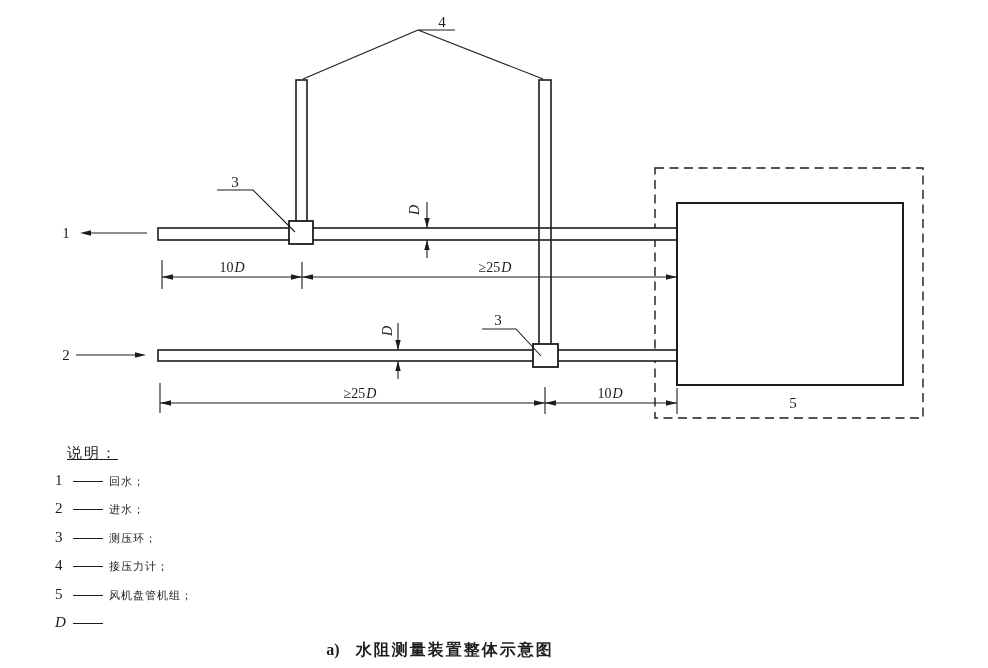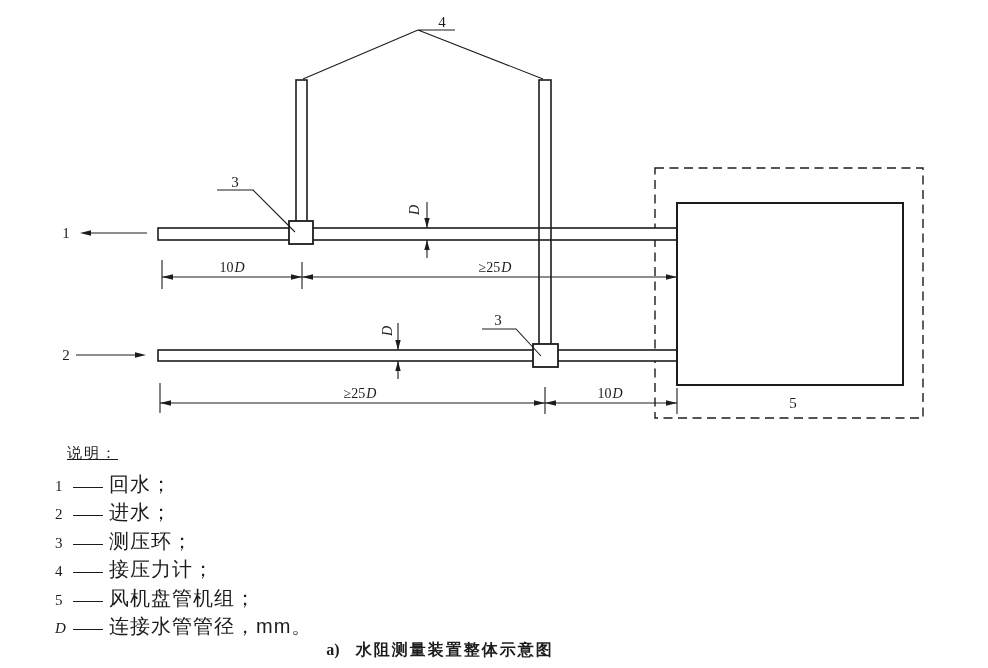--- a/index.html
+++ b/index.html
@@ -20,21 +20,21 @@
     position: absolute; left: 12px; top: 444px;
     font-size: 15px; letter-spacing: 2px; text-decoration: underline;
   }
   .legend-item { position: absolute; left: 0; display: flex; align-items: baseline; white-space: nowrap; }
   .legend-item .lkey {
     display: inline-block; width: 18px;
     font-family: "Liberation Serif", serif; font-size: 15px;
   }
   .legend-item .lkey.italic { font-style: italic; }
   .legend-item .lsep { display: inline-block; margin-right: 6px; font-size: 15px; letter-spacing: 0; }
-  .legend-item .ltext { font-size: 20px; letter-spacing: 1px; }
+  .legend-item .ltext { font-size: 11px; letter-spacing: 1px; }
   .li-0 { top: 471px; }
   .li-1 { top: 499px; }
   .li-2 { top: 528px; }
   .li-3 { top: 556px; }
   .li-4 { top: 585px; }
   .li-5 { top: 613px; }
 
   
   .caption {
     position: absolute; left: 0; top: 640px; width: 880px;
@@ -156,21 +156,20 @@
       <span class="ltext">接压力计；</span>
     </div>
     <div class="legend-item li-4">
       <span class="lkey">5</span>
       <span class="lsep">——</span>
       <span class="ltext">风机盘管机组；</span>
     </div>
     <div class="legend-item li-5">
       <span class="lkey italic">D</span>
       <span class="lsep">——</span>
-      <span class="ltext">连接水管管径，mm。</span>
     </div>
   </div>
 
   <div class="caption">
     <span class="cap-index">a)</span><span class="cap-title">水阻测量装置整体示意图</span>
   </div>
 
 </div>
 
 </body></html>

